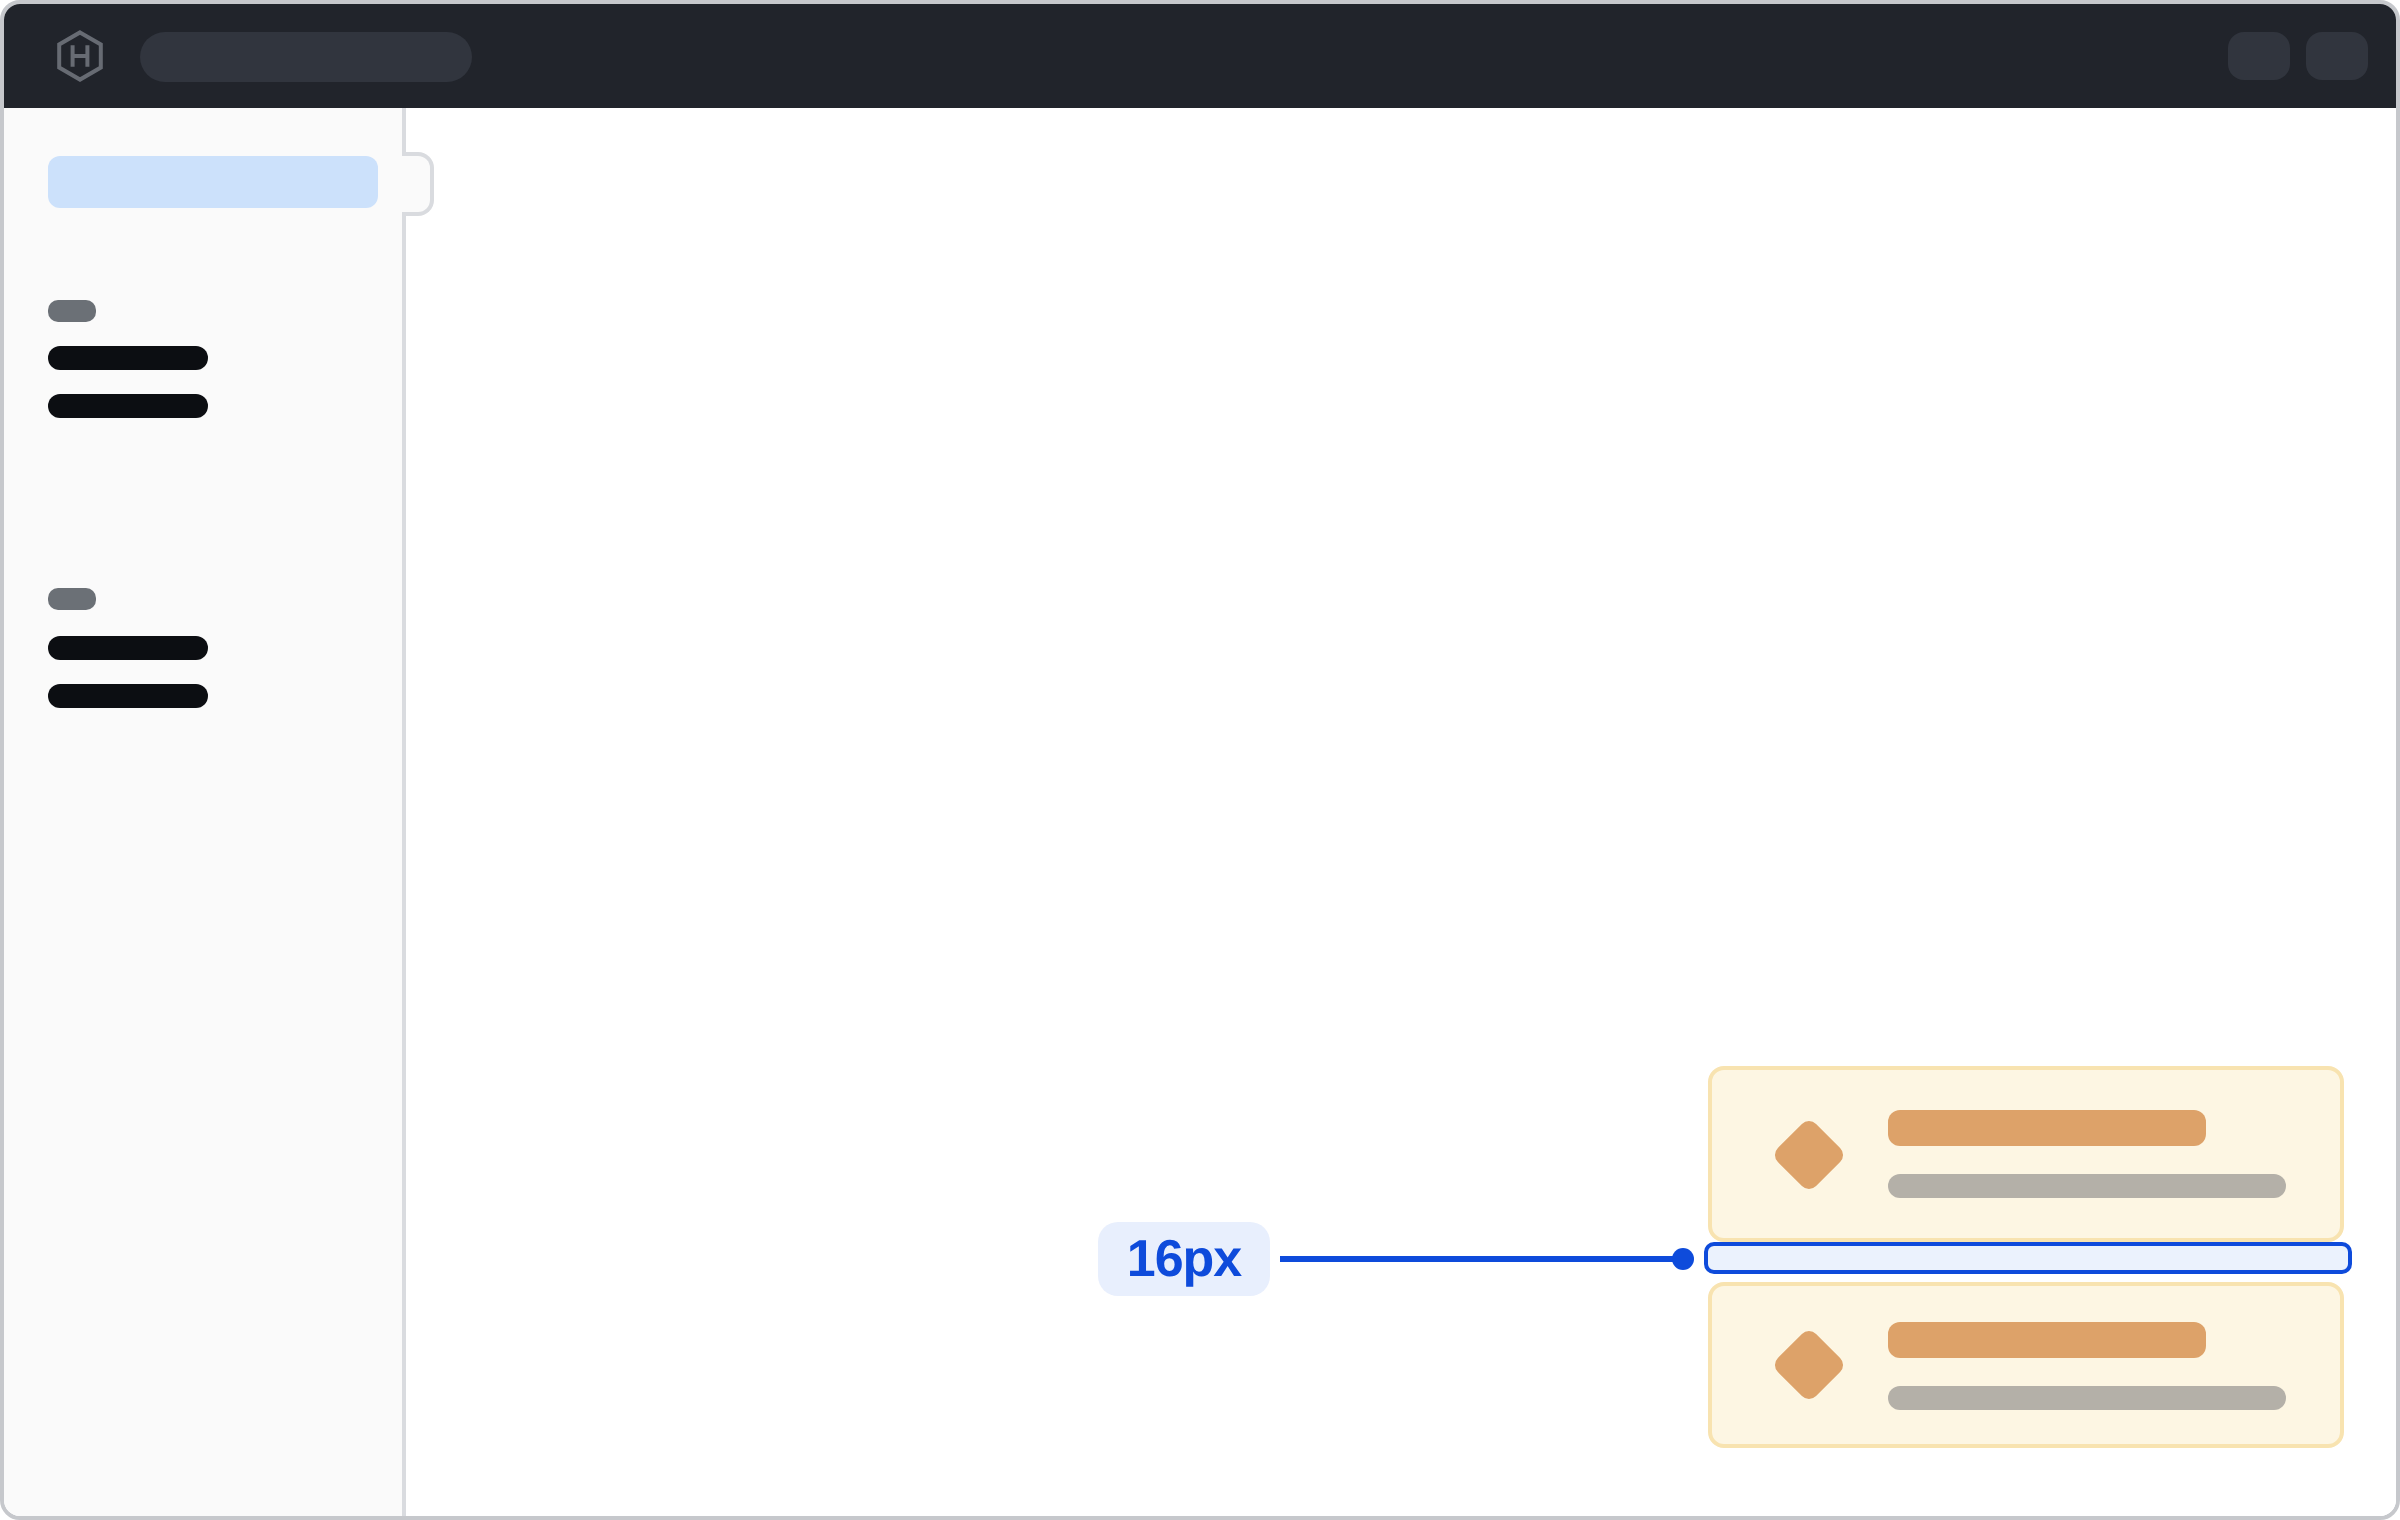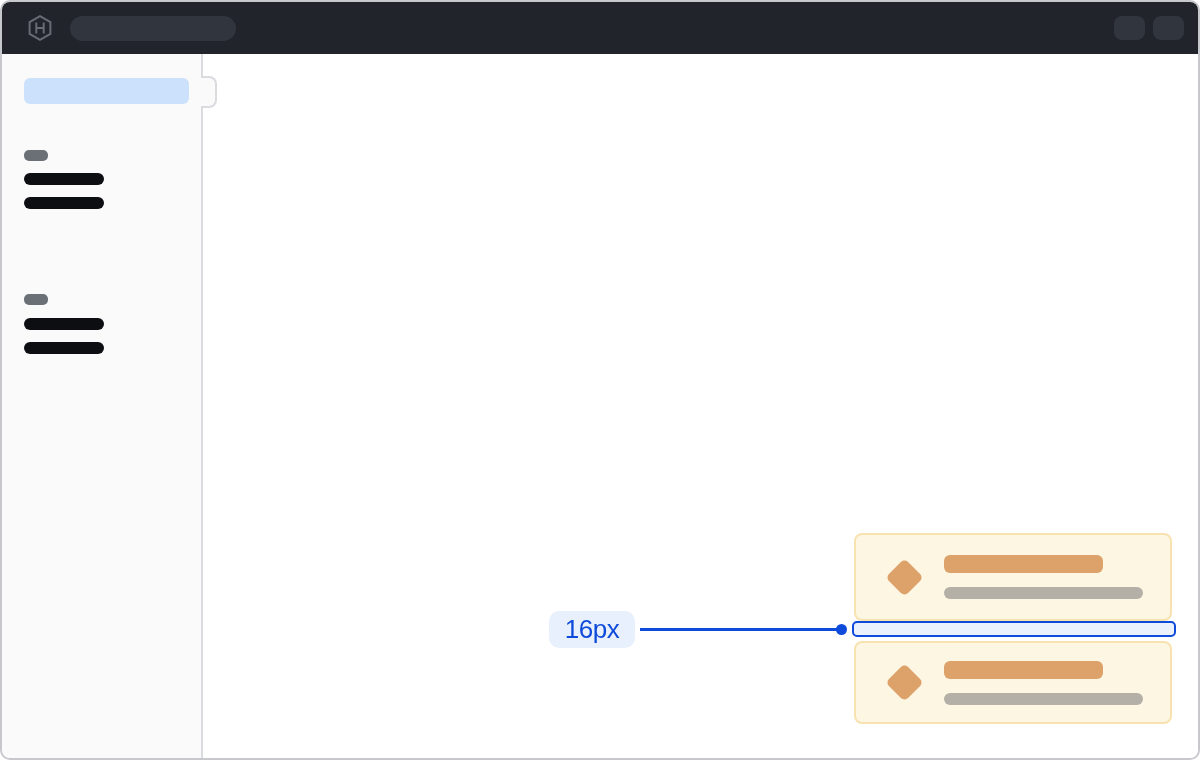--- a/index.html
+++ b/index.html
@@ -30,21 +30,21 @@
   .content{position:relative;flex:1;background:#fff;}
   .card{position:absolute;left:651px;width:318px;background:var(--card-bg);border:2px solid var(--card-border);border-radius:8px;display:flex;align-items:center;padding-left:29px;gap:21px;}
   .card1{top:479px;height:88px;}
   .card2{top:587px;height:83px;}
   .diamond-wrap{width:38px;height:38px;position:relative;flex:0 0 auto;}
   .diamond{position:absolute;left:5.5px;top:5.5px;width:27px;height:27px;border-radius:5px;background:var(--orange);transform:rotate(45deg);}
   .card-lines{display:flex;flex-direction:column;gap:14px;}
   .bar-orange{width:159px;height:18px;border-radius:6px;background:var(--orange);}
   .bar-gray{width:199px;height:12px;border-radius:6px;background:var(--gray-bar);}
   .measure-rect{position:absolute;left:649px;top:567px;width:324px;height:16px;border:2.5px solid var(--accent-blue);border-radius:5px;background:var(--measure-fill);}
-  .measure-label{position:absolute;left:346px;top:557px;width:86px;height:37px;border-radius:10px;background:var(--annotation-bg);color:var(--accent-blue);font-size:26px;font-weight:400;display:flex;align-items:center;justify-content:center;letter-spacing:-0.5px;}
+  .measure-label{position:absolute;left:346px;top:557px;width:86px;height:37px;border-radius:10px;background:var(--annotation-bg);color:var(--accent-blue);font-size:26px;font-weight:700;display:flex;align-items:center;justify-content:center;letter-spacing:-0.5px;}
   .measure-line{position:absolute;left:437px;top:574px;width:198px;height:2.5px;background:var(--accent-blue);}
   .measure-dot{position:absolute;left:633px;top:570px;width:11px;height:11px;border-radius:50%;background:var(--accent-blue);}
 </style>
 </head>
 <body>
 
 <div class="window">
 
   <header class="app-header">
     <span class="logo">

